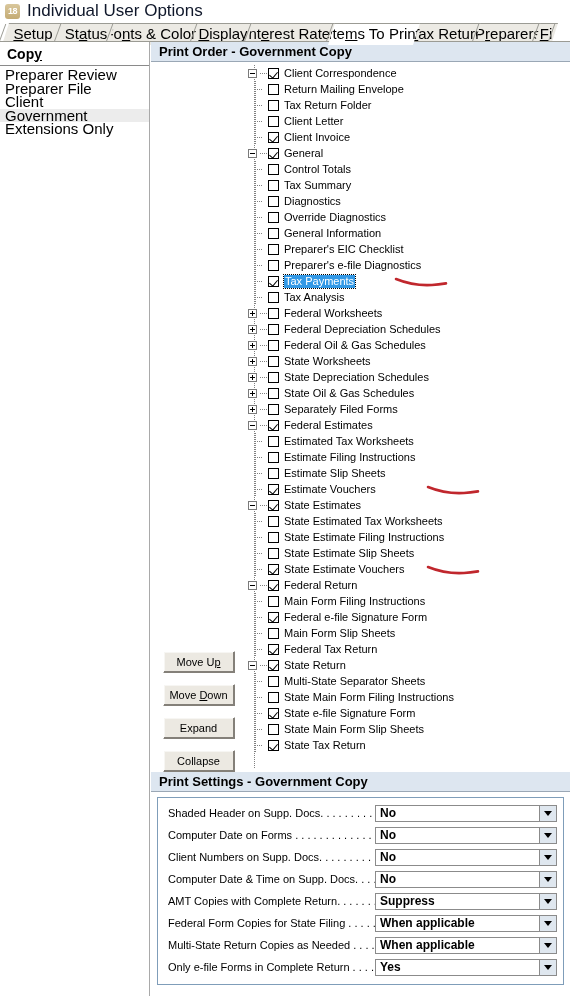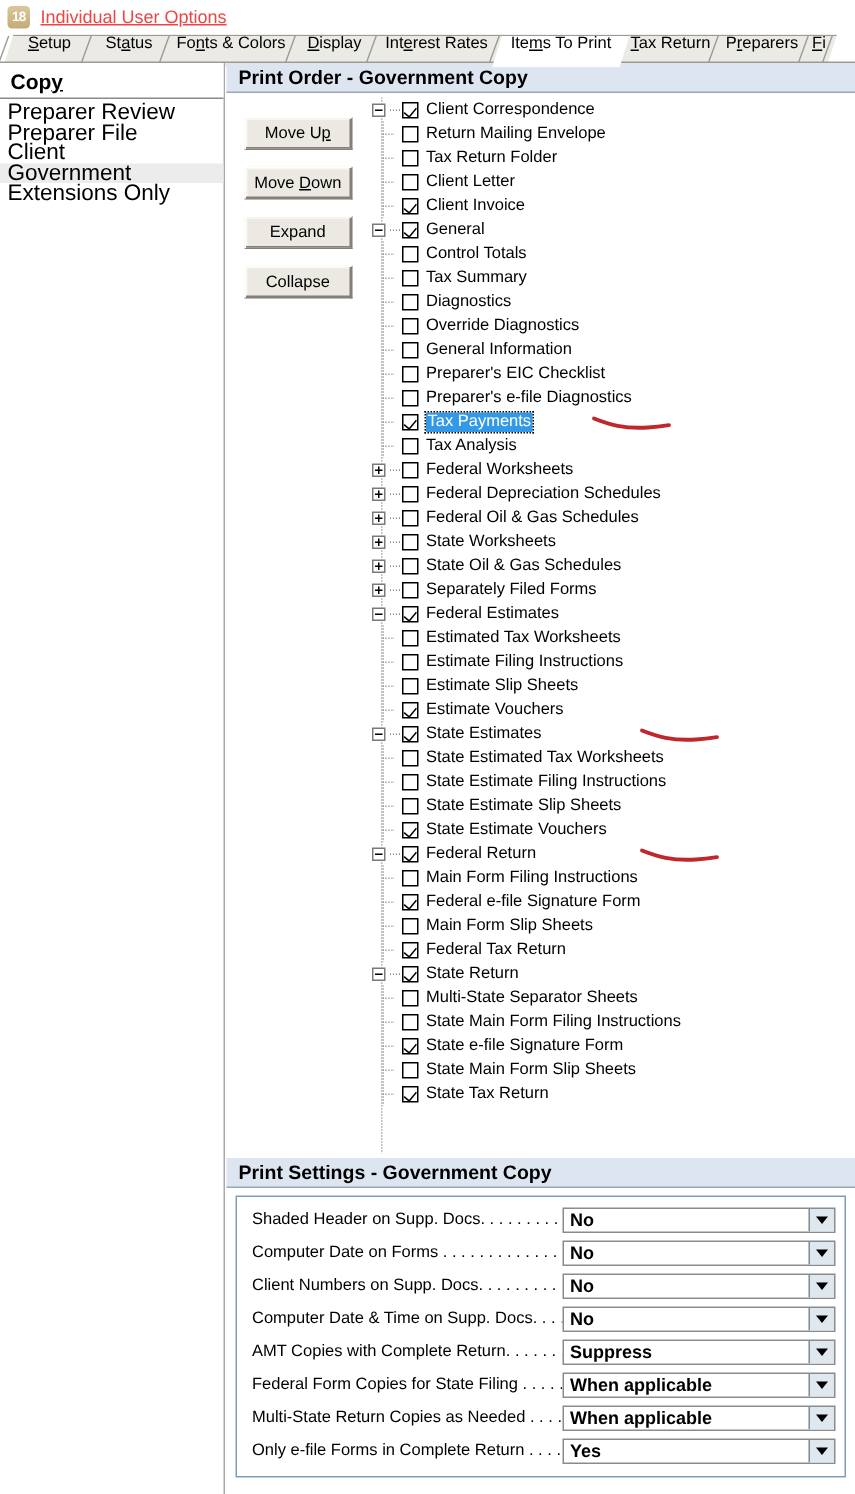--- a/index.html
+++ b/index.html
@@ -23,31 +23,31 @@
     background: #ffffff;
   }
   .app-icon {
     width: 15px; height: 15px; border-radius: 3px;
     background: linear-gradient(180deg, #d9c79c 0%, #c4ab74 100%);
     color: #ffffff; font-size: 9px; font-weight: bold;
     display: flex; align-items: center; justify-content: center;
     letter-spacing: -0.5px;
     font-family: "Liberation Sans", sans-serif;
   }
-  .title-text { font-size: 12px; color: #ef4444; text-decoration: underline; }
+  .title-text { font-size: 17px; color: #0f172a; }
 
   
   .tabstrip {
     position: absolute; left: 0; top: 23px; width: 570px; height: 19px;
   }
   .tab {
     position: absolute; top: 0; height: 22px;
     background: #eceae4;
-    font-size: 11px; color: #000;
-    display: flex; align-items: flex-start; justify-content: center;
+    font-size: 15px; color: #000;
+    display: flex; align-items: center; justify-content: center;
     border-top: 1px solid #9b9b94;
     clip-path: polygon(7px 0, 100% 0, calc(100% - 7px) 100%, 0 100%);
     white-space: nowrap;
   }
   .tab .lbl { transform: translateY(-1px); }
   .tab.active {
     background: #ffffff;
     z-index: 5;
   }
   .tab-sep {
@@ -98,23 +98,24 @@
   }
 
   
   .print-order-body {
     position: relative;
     height: 710px;
     background: #ffffff;
     display: flex;
   }
   .btn-column {
-    width: 95px; padding-top: 16px;
+    width: 95px; padding-top: 4px;
     display: flex; flex-direction: column; align-items: center; gap: 11px;
     background: #ffffff;
+    justify-content: flex-end;
   }
   .win-btn {
     width: 72px; height: 22px;
     background: #ece9e2;
     border: 1px solid #848079;
     border-top-color: #ffffff; border-left-color: #ffffff;
     box-shadow: inset -1px -1px 0 #848079, inset 1px 1px 0 #f7f6f3;
     font-size: 11px; color: #000;
     display: flex; align-items: center; justify-content: center;
     cursor: default;
@@ -439,20 +440,29 @@
             <span class="chk"></span>
             <span class="tree-label">State Worksheets</span>
           </div>
           <div class="tree-row lvl0">
             <span class="expander">
               <i class="h"></i>
               <i class="v"></i>
             </span>
             <span class="exp-dots"></span>
             <span class="chk"></span>
+            <span class="tree-label">State Depreciation Schedules</span>
+          </div>
+          <div class="tree-row lvl0">
+            <span class="expander">
+              <i class="h"></i>
+              <i class="v"></i>
+            </span>
+            <span class="exp-dots"></span>
+            <span class="chk"></span>
             <span class="tree-label">State Oil &amp; Gas Schedules</span>
           </div>
           <div class="tree-row lvl0">
             <span class="expander">
               <i class="h"></i>
               <i class="v"></i>
             </span>
             <span class="exp-dots"></span>
             <span class="chk"></span>
             <span class="tree-label">Separately Filed Forms</span>

